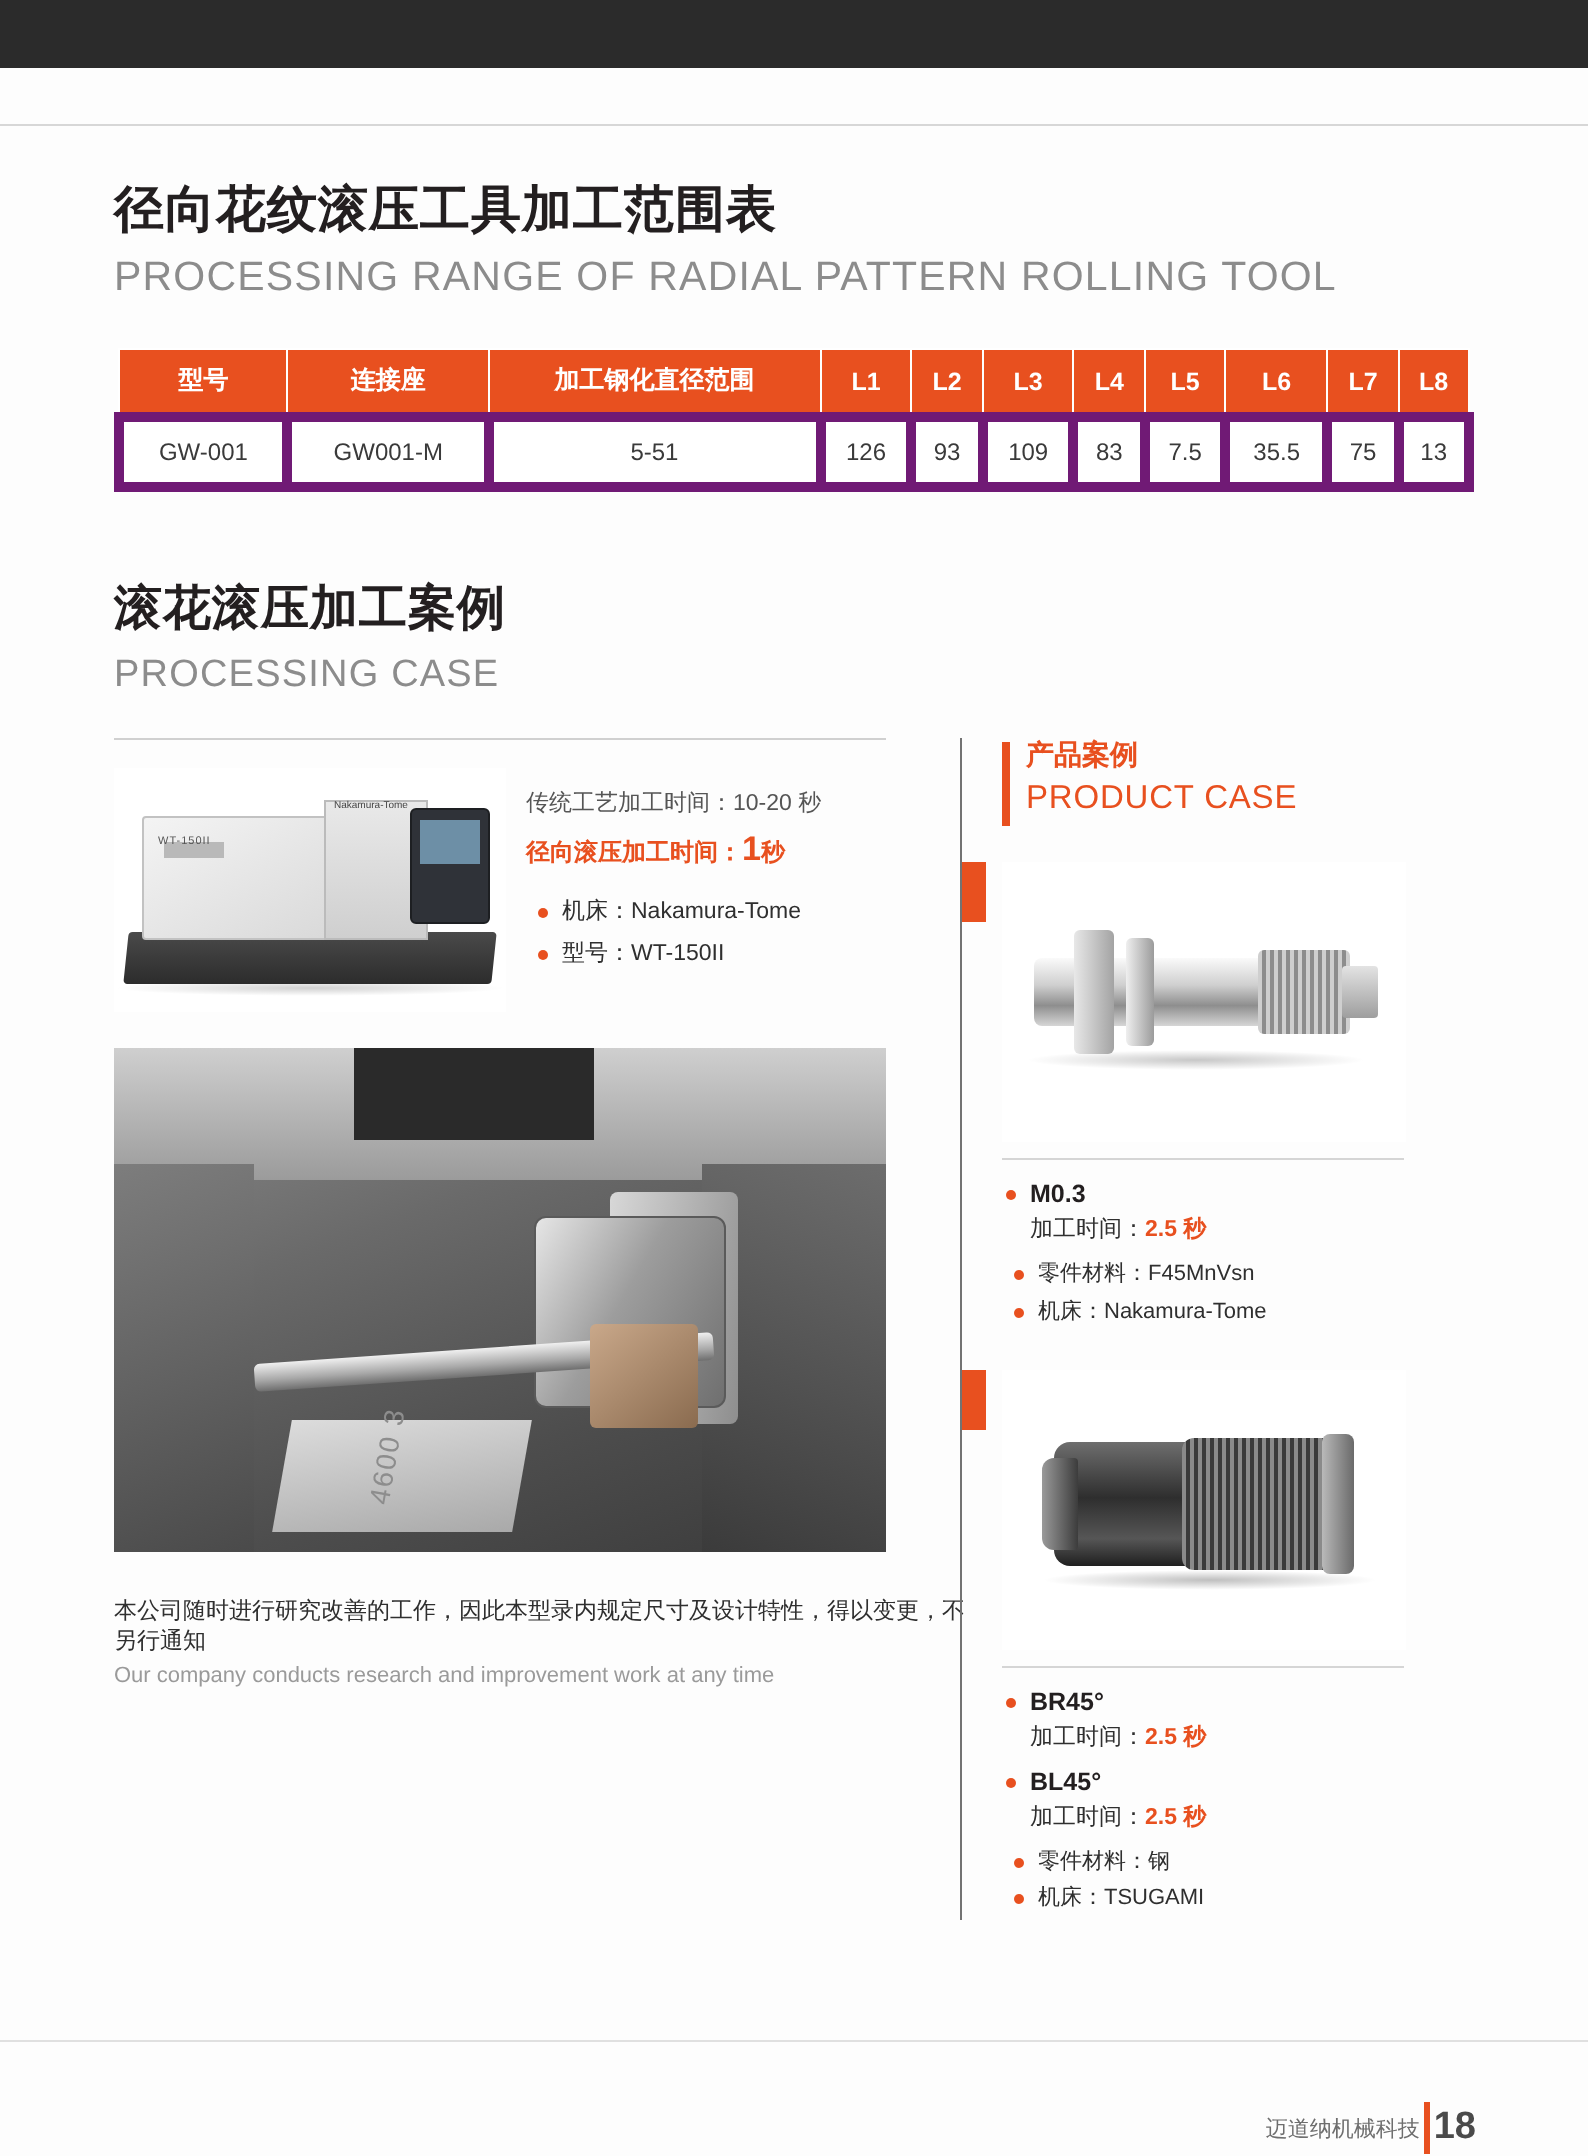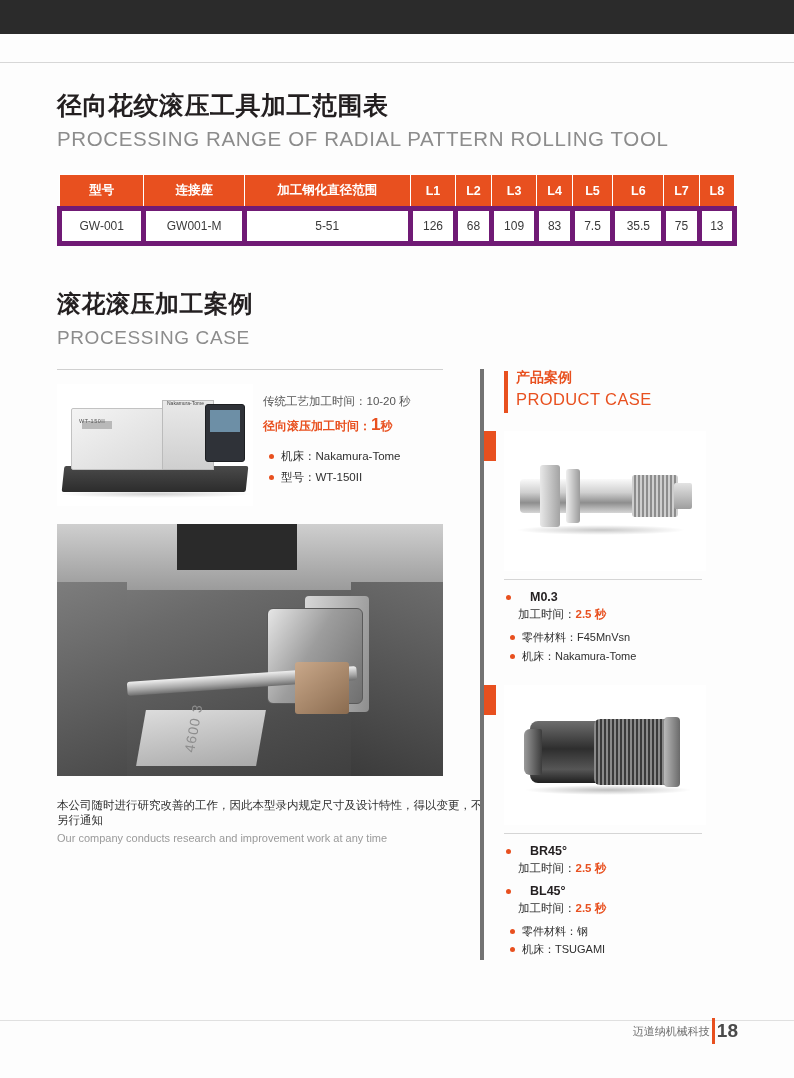--- a/index.html
+++ b/index.html
@@ -97,21 +97,21 @@
   
   .columns {
     margin-top: 20px;
     display: flex;
     gap: 28px;
     width: 680px;
   }
   .col-left { width: 395px; }
   .col-right {
     width: 222px;
-    border-left: 4px solid #737373;
+    border-left: 1px solid #737373;
     padding-left: 20px;
   }
   .left-rule {
     height: 1px; background: #d0d0d0; width: 386px; margin-bottom: 14px;
   }
 
   
   .machine-row { display: flex; gap: 10px; }
   .machine-photo {
     width: 196px; height: 122px;
@@ -326,32 +326,32 @@
     position:absolute; left:20px; top:100px; width:168px; height:10px;
     background: radial-gradient(ellipse at center, rgba(0,0,0,.25), rgba(0,0,0,0) 70%);
   }
 
   .card-rule { height:1px; background:#d5d5d5; margin:8px 0 10px 0; }
   .spec-line { position: relative; padding-left: 14px; margin-bottom: 8px; }
   .spec-line:before {
     content:""; position:absolute; left:2px; top:5px;
     width:5px;height:5px;border-radius:50%;background:#e8501f;
   }
-  .spec-name { font-size: 12.5px; font-weight: bold; color: #231f20; margin-left: 12px; }
+  .spec-name { font-size: 12.5px; font-weight: bold; color: #231f20; }
   .spec-time { font-size: 11.5px; color: #2f2f2f; margin-top: 3px; }
   .spec-time b { color: #e8501f; }
   ul.dots.small li { font-size: 11px; margin-bottom: 4px; }
 
   
   .footer-rule {
     position: absolute; left: 0; top: 1020px; width: 794px; height: 1px;
     background: #e0e0e0;
   }
   .footer {
-    position: absolute; right: 56px; top: 1018px;
+    position: absolute; right: 56px; top: 1051px;
     display: flex; align-items: center; gap: 2px;
   }
   .footer-txt { font-size: 11px; color: #6e6e6e; }
   .footer-bar { width: 3px; height: 26px; background: #e8501f; }
   .footer-num { font-size: 19px; font-weight: bold; color: #4a4a4a; }
 </style>
 </head>
 <body>
 
 <div class="page">
@@ -379,21 +379,21 @@
           <th>L7</th>
           <th>L8</th>
         </tr>
       </thead>
       <tbody>
         <tr>
           <td>GW-001</td>
           <td>GW001-M</td>
           <td>5-51</td>
           <td>126</td>
-          <td>68</td>
+          <td>93</td>
           <td>109</td>
           <td>83</td>
           <td>7.5</td>
           <td>35.5</td>
           <td>75</td>
           <td>13</td>
         </tr>
       </tbody>
     </table>
 

